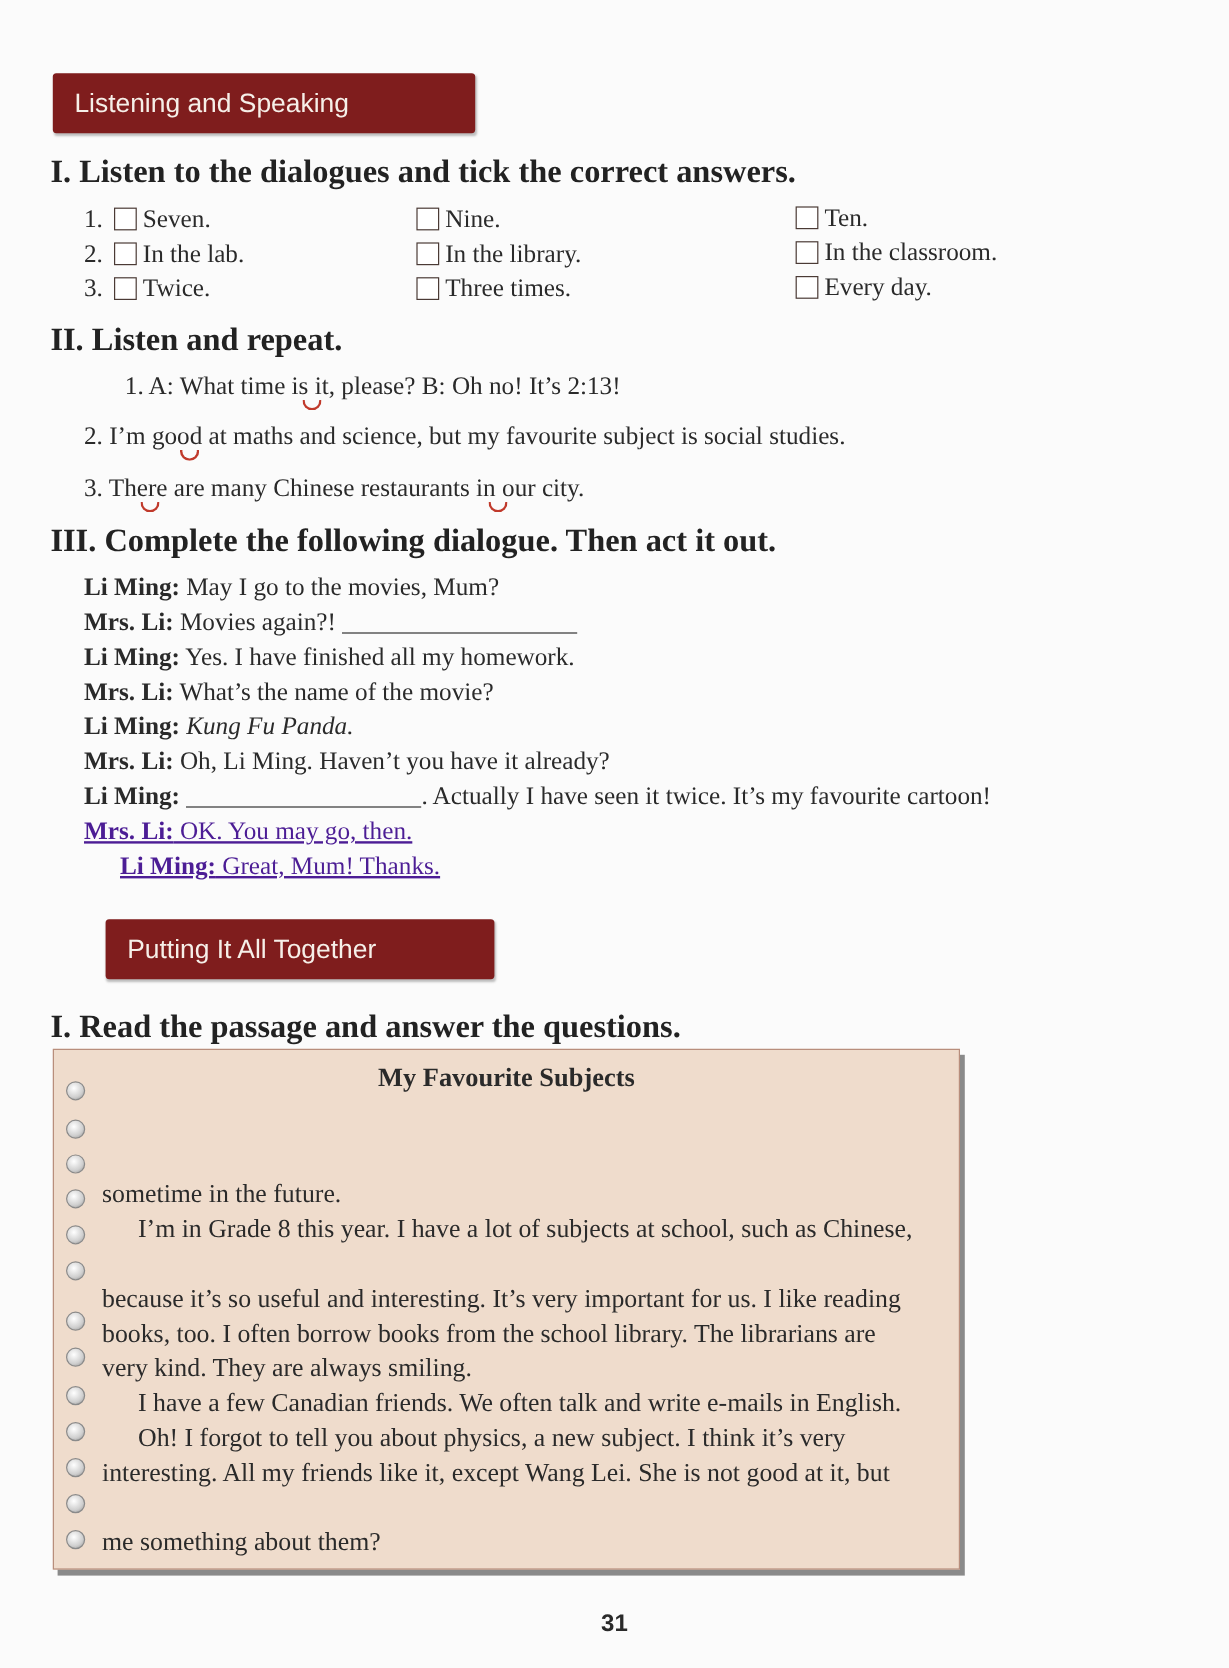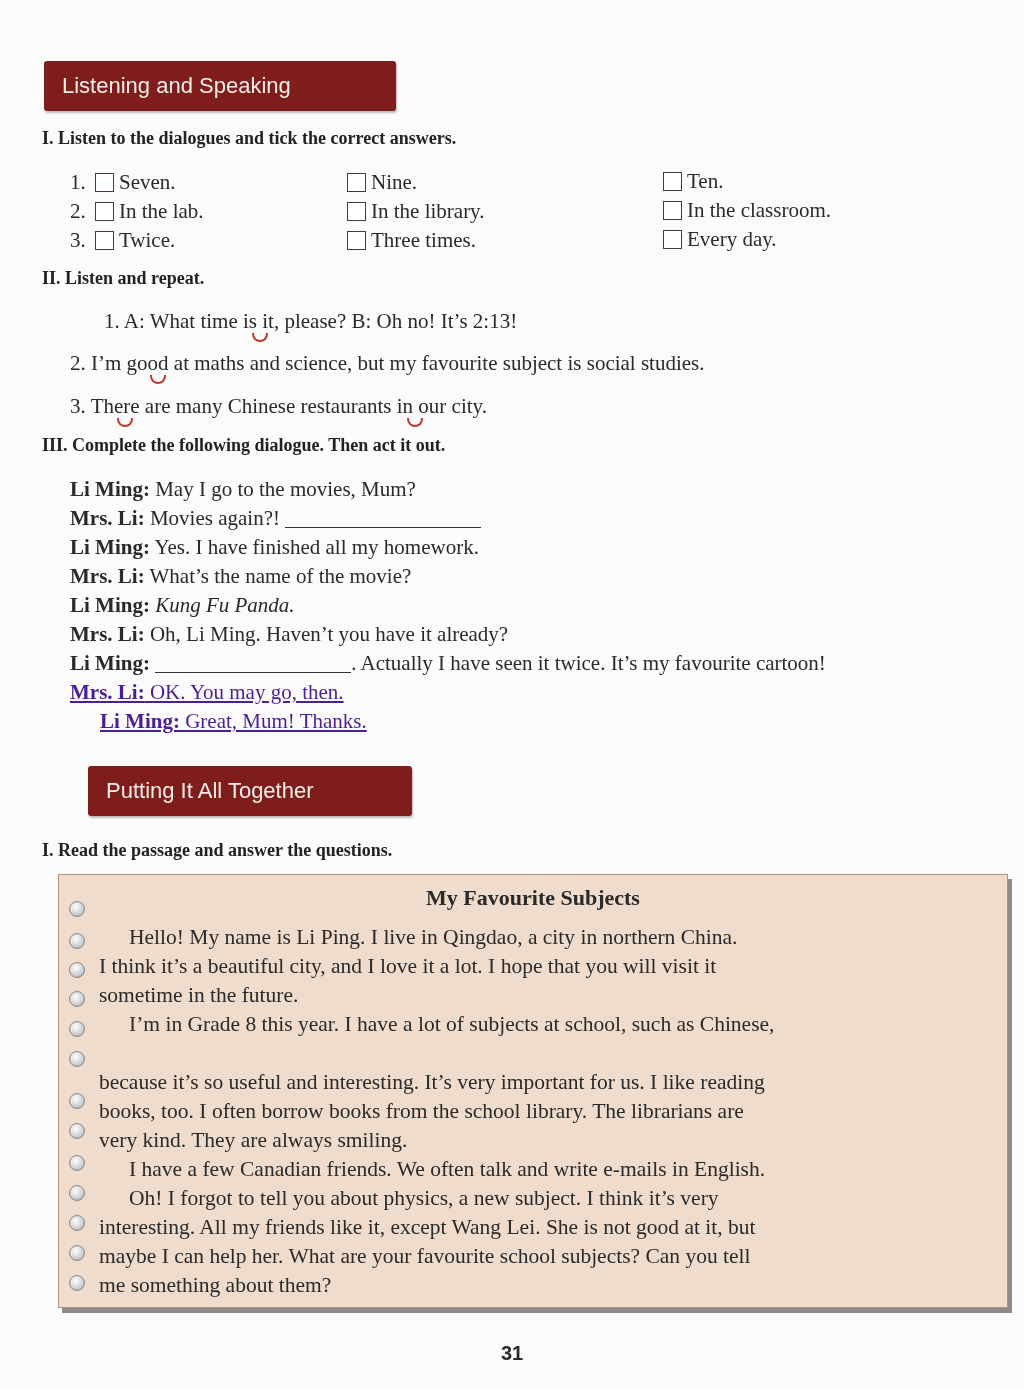--- a/index.html
+++ b/index.html
@@ -1,31 +1,31 @@
 <!DOCTYPE html>
 <html><head>
 <meta charset="utf-8">
 <style>
   html, body { margin:0; padding:0; }
   body { width:1024px; height:1390px; background:#fbfbfb; position:relative; overflow:hidden;
          font-family:"Liberation Serif", serif; color:#2a2a2a; }
   .banner { position:absolute; background:#7f1d1d; color:#f6efe8; font-family:"Liberation Sans", sans-serif;
             font-size:22px; padding:0 18px; height:50px; line-height:50px; border-radius:3px;
             box-shadow:1px 2px 2px rgba(0,0,0,0.25); }
-  .heading { position:absolute; left:42px; font-weight:bold; font-size:18px; color:#222; }
+  .heading { position:absolute; left:42px; font-weight:bold; font-size:27px; color:#222; }
   .abs { position:absolute; font-size:21px; white-space:nowrap; }
   .cb { display:inline-block; width:19px; height:19px; border:1.5px solid #4a3a35; background:#fff;
         vertical-align:-3px; margin-right:5px; box-sizing:border-box; }
   .liaison { position:relative; }
   .liaison::after { content:""; position:absolute; left:50%; bottom:-9px; width:12px; height:7px; margin-left:2px;
                     border:2px solid #c0392b; border-top:none; border-radius:0 0 8px 8px; }
   .spk { font-weight:bold; }
   .blank { display:inline-block; border-bottom:1.5px solid #333; height:18px; vertical-align:-3px; }
   .faded { color:#4c1d95;text-decoration:underline; }
-  .passage { position:absolute; left:58px; top:874px; width:950px; height:434px; background:#efdccc;
+  .passage { position:absolute; left:44px; top:874px; width:756px; height:434px; background:#efdccc;
              border:1px solid #b88e7c; box-shadow:4px 5px 0 #8a8a8a; box-sizing:border-box; }
   .passage-title { position:absolute; top:10px; left:0; width:100%; text-align:center; font-weight:bold; font-size:22px; }
   .ring { position:absolute; left:10px; width:14px; height:14px; border-radius:50%;
           background:radial-gradient(circle at 40% 35%, #ffffff, #cfcfcf 60%, #8f8f8f); border:1px solid #8a8a8a; }
   .pline { position:absolute; left:40px; font-size:21.5px; white-space:nowrap; }
   .indent { padding-left:30px; }
   .pageno { position:absolute; top:1342px; left:0; width:1024px; text-align:center;
             font-family:"Liberation Sans", sans-serif; font-weight:bold; font-size:20px; }
 </style>
 </head>
@@ -92,27 +92,24 @@
   <span class="ring" style="top:146px;"></span>
   <span class="ring" style="top:176px;"></span>
   <span class="ring" style="top:218px;"></span>
   <span class="ring" style="top:248px;"></span>
   <span class="ring" style="top:280px;"></span>
   <span class="ring" style="top:310px;"></span>
   <span class="ring" style="top:340px;"></span>
   <span class="ring" style="top:370px;"></span>
   <span class="ring" style="top:400px;"></span>
 
-  <div class="pline indent" style="top:50px;">Hello! My name is Li Ping. I live in Qingdao, a city in northern China.</div>
-  <div class="pline" style="top:79px;">I think it’s a beautiful city, and I love it a lot. I hope that you will visit it</div>
   <div class="pline" style="top:108px;">sometime in the future.</div>
   <div class="pline indent" style="top:137px;">I’m in Grade 8 this year. I have a lot of subjects at school, such as Chinese,</div>
   <div class="pline" style="top:195px;">because it’s so useful and interesting. It’s very important for us. I like reading</div>
   <div class="pline" style="top:224px;">books, too. I often borrow books from the school library. The librarians are</div>
   <div class="pline" style="top:253px;">very kind. They are always smiling.</div>
   <div class="pline indent" style="top:282px;">I have a few Canadian friends. We often talk and write e-mails in English.</div>
   <div class="pline indent" style="top:311px;">Oh! I forgot to tell you about physics, a new subject. I think it’s very</div>
   <div class="pline" style="top:340px;">interesting. All my friends like it, except Wang Lei. She is not good at it, but</div>
-  <div class="pline" style="top:369px;">maybe I can help her. What are your favourite school subjects? Can you tell</div>
   <div class="pline" style="top:398px;">me something about them?</div>
 </div>
 
 <div class="pageno">31</div>
 
 </body></html>

